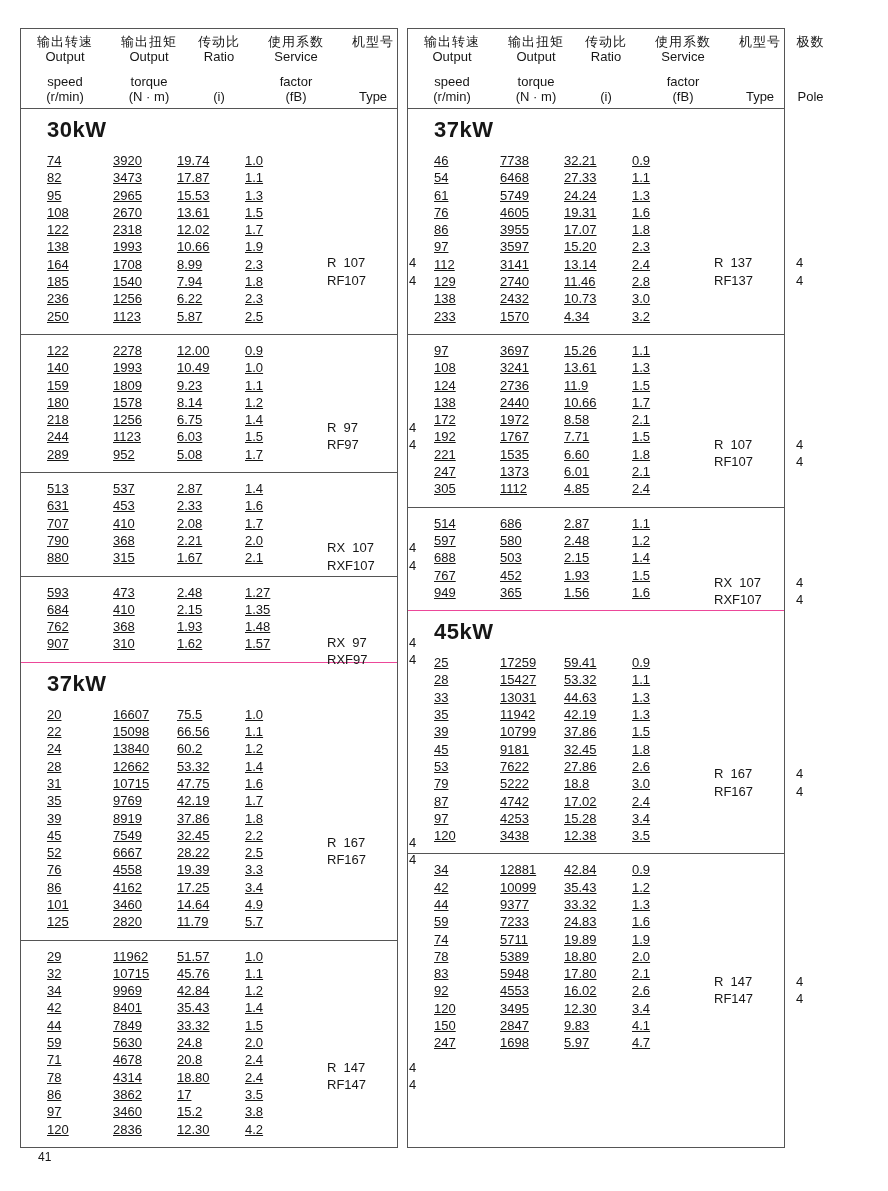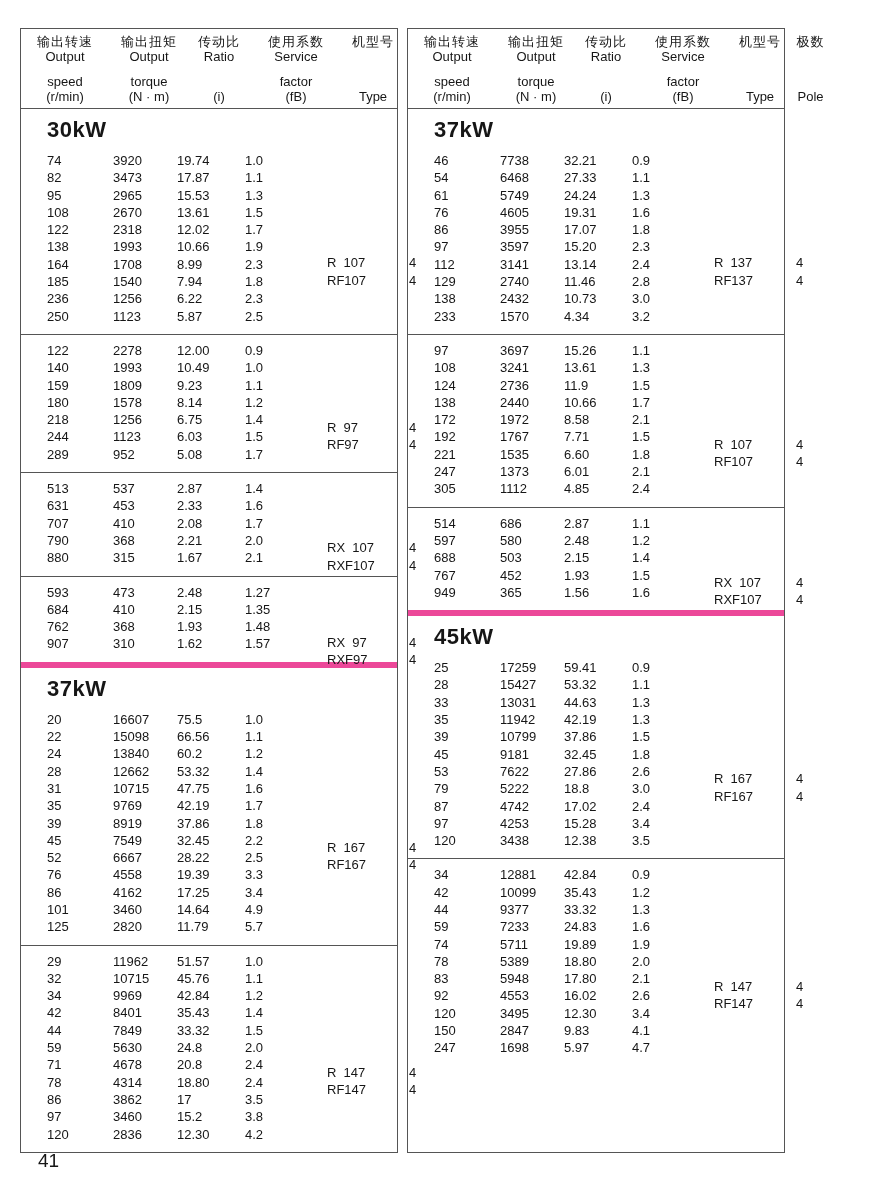--- a/index.html
+++ b/index.html
@@ -27,33 +27,33 @@
     border-bottom:1px solid #555;
     padding:5px 0 4px 0;
   }
   .hcell {
     display:flex; flex-direction:column; align-items:center;
     text-align:center; font-size:13px; line-height:15px;
   }
   .hzh { letter-spacing:1px; white-space:nowrap; }
   .hen { flex:1; display:flex; flex-direction:column; justify-content:space-between; }
   .hunit { white-space:nowrap; }
-  .section.bordered { border-top:6px solid #ec4899; }
+  .section.bordered { border-top:1px solid #ec4899; }
   .sec-title { font-weight:bold; font-size:22px; padding:8px 0 2px 26px; letter-spacing:0.5px; }
-  .group { position:relative; padding:7px 0 9px 0; }
+  .group { position:relative; padding:7px 0 9px 0;text-decoration:underline; }
   .group.bordered { border-top:1px solid #555; }
   .row {
     display:grid; grid-template-columns:66px 64px 68px 60px;
     padding-left:26px; height:17.3px; line-height:17.3px; font-size:13px;
   }
   .typeblock { position:absolute; left:306px; top:50%; transform:translateY(-50%);margin-top:32px; }
   .typerow { display:flex; height:17.3px; line-height:17.3px; font-size:13px; }
   .tname { white-space:pre; width:62px; }
   .tpole { padding-left:20px; }
-  .page-number { position:absolute; left:38px; top:1150px; font-size:19px; }
+  .page-number { position:absolute; left:38px; top:1150px; font-size:12px; }
 </style>
 </head>
 <body>
 
 <div class="page">
   <div class="tables-wrap">
     <div class="col-table" id="table-0">
         <div class="thead">
           <div class="hcell">
             <div class="hzh">输出转速</div>

